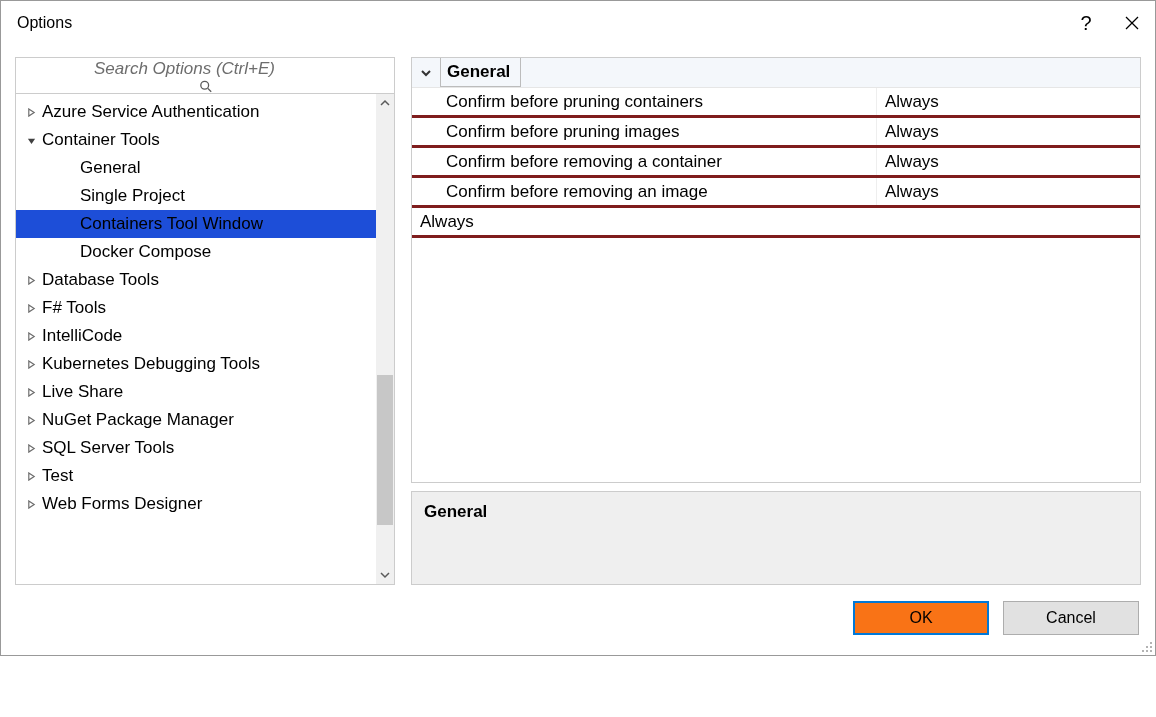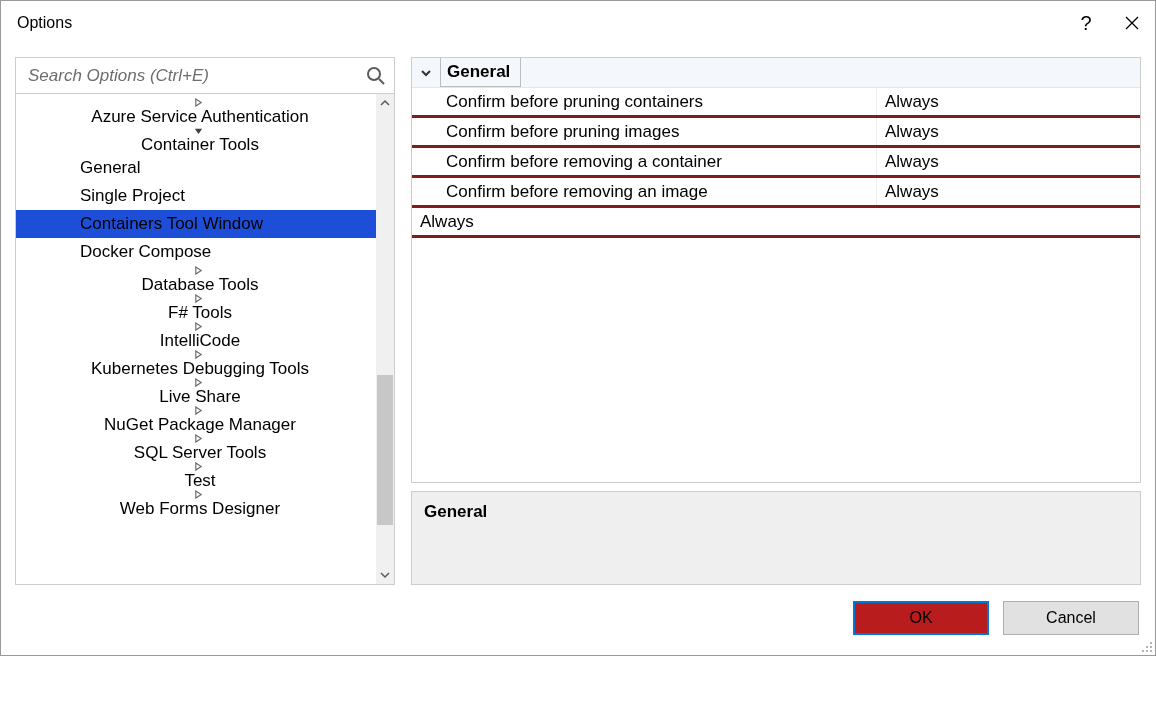--- a/index.html
+++ b/index.html
@@ -66,20 +66,21 @@
     flex-direction: column;
     border: 1px solid #ccc;
     min-height: 0;
   }
   .search-row {
     height: 36px;
     display: flex;
     align-items: center;
     border-bottom: 1px solid #ccc;
     padding: 0 8px 0 10px;
+    flex-direction: column;
   }
   .search-row input {
     flex: 1;
     border: none;
     outline: none;
     font-size: 17px;
     font-style: italic;
     color: #666;
     background: transparent;
   }
@@ -115,21 +116,21 @@
   }
   .tree-item .arrow {
     width: 14px;
     display: inline-flex;
     align-items: center;
     justify-content: center;
     font-size: 12px;
     color: #6b6b6b;
     margin-right: 4px;
   }
-  .tree-item.level1 { padding-left: 8px; flex-direction: column; }
+  .tree-item.level1 { padding-left: 8px; }
   .tree-item.level2 { padding-left: 46px; }
   .tree-item.selected {
     background: #1d4ed8;
   }
   .tree-item .arrow.expanded { color: #404040; }
 
   
   .vscroll {
     position: absolute;
     top: 0; right: 0; bottom: 0;
@@ -248,21 +249,21 @@
     min-width: 136px;
     height: 34px;
     border: 1px solid #adadad;
     background: #e1e1e1;
     font-size: 16px;
     cursor: pointer;
     font-family: inherit;
   }
   .btn.primary {
     border: 2px solid #0078d7;
-    background: #b91c1c;
+    background: #f97316;
   }
   .grip {
     position: absolute;
     right: 2px;
     bottom: 2px;
     width: 14px;
     height: 14px;
   }
   .grip svg { display: block; }
 

